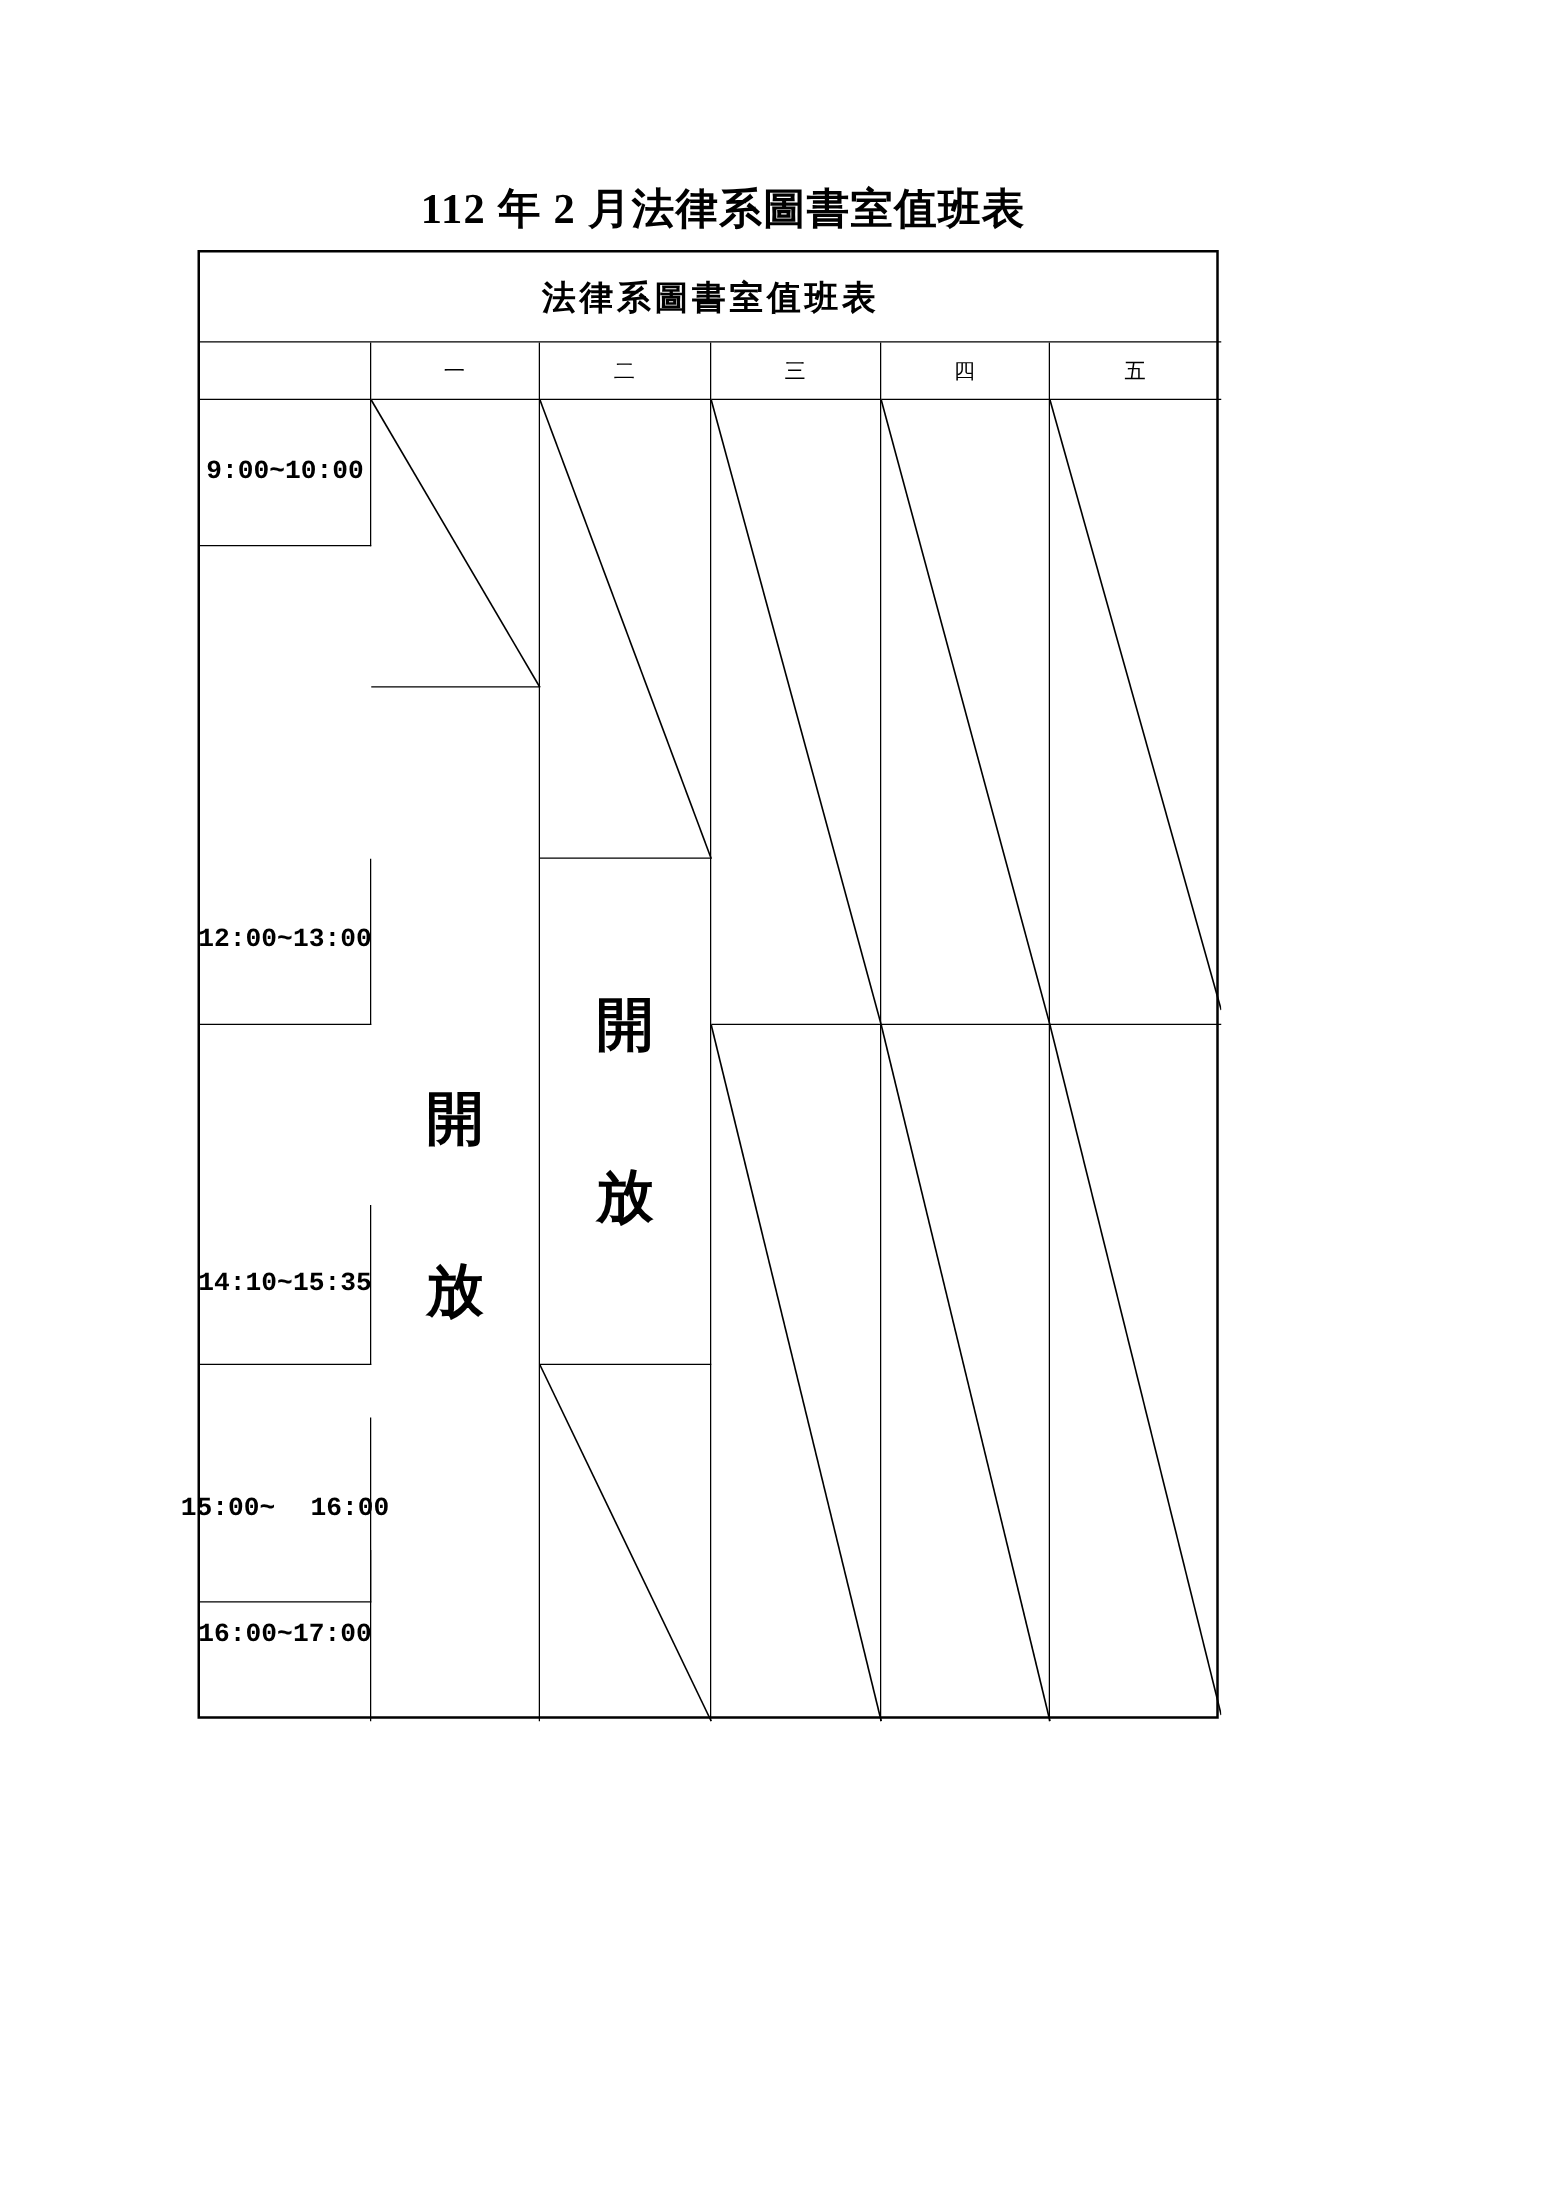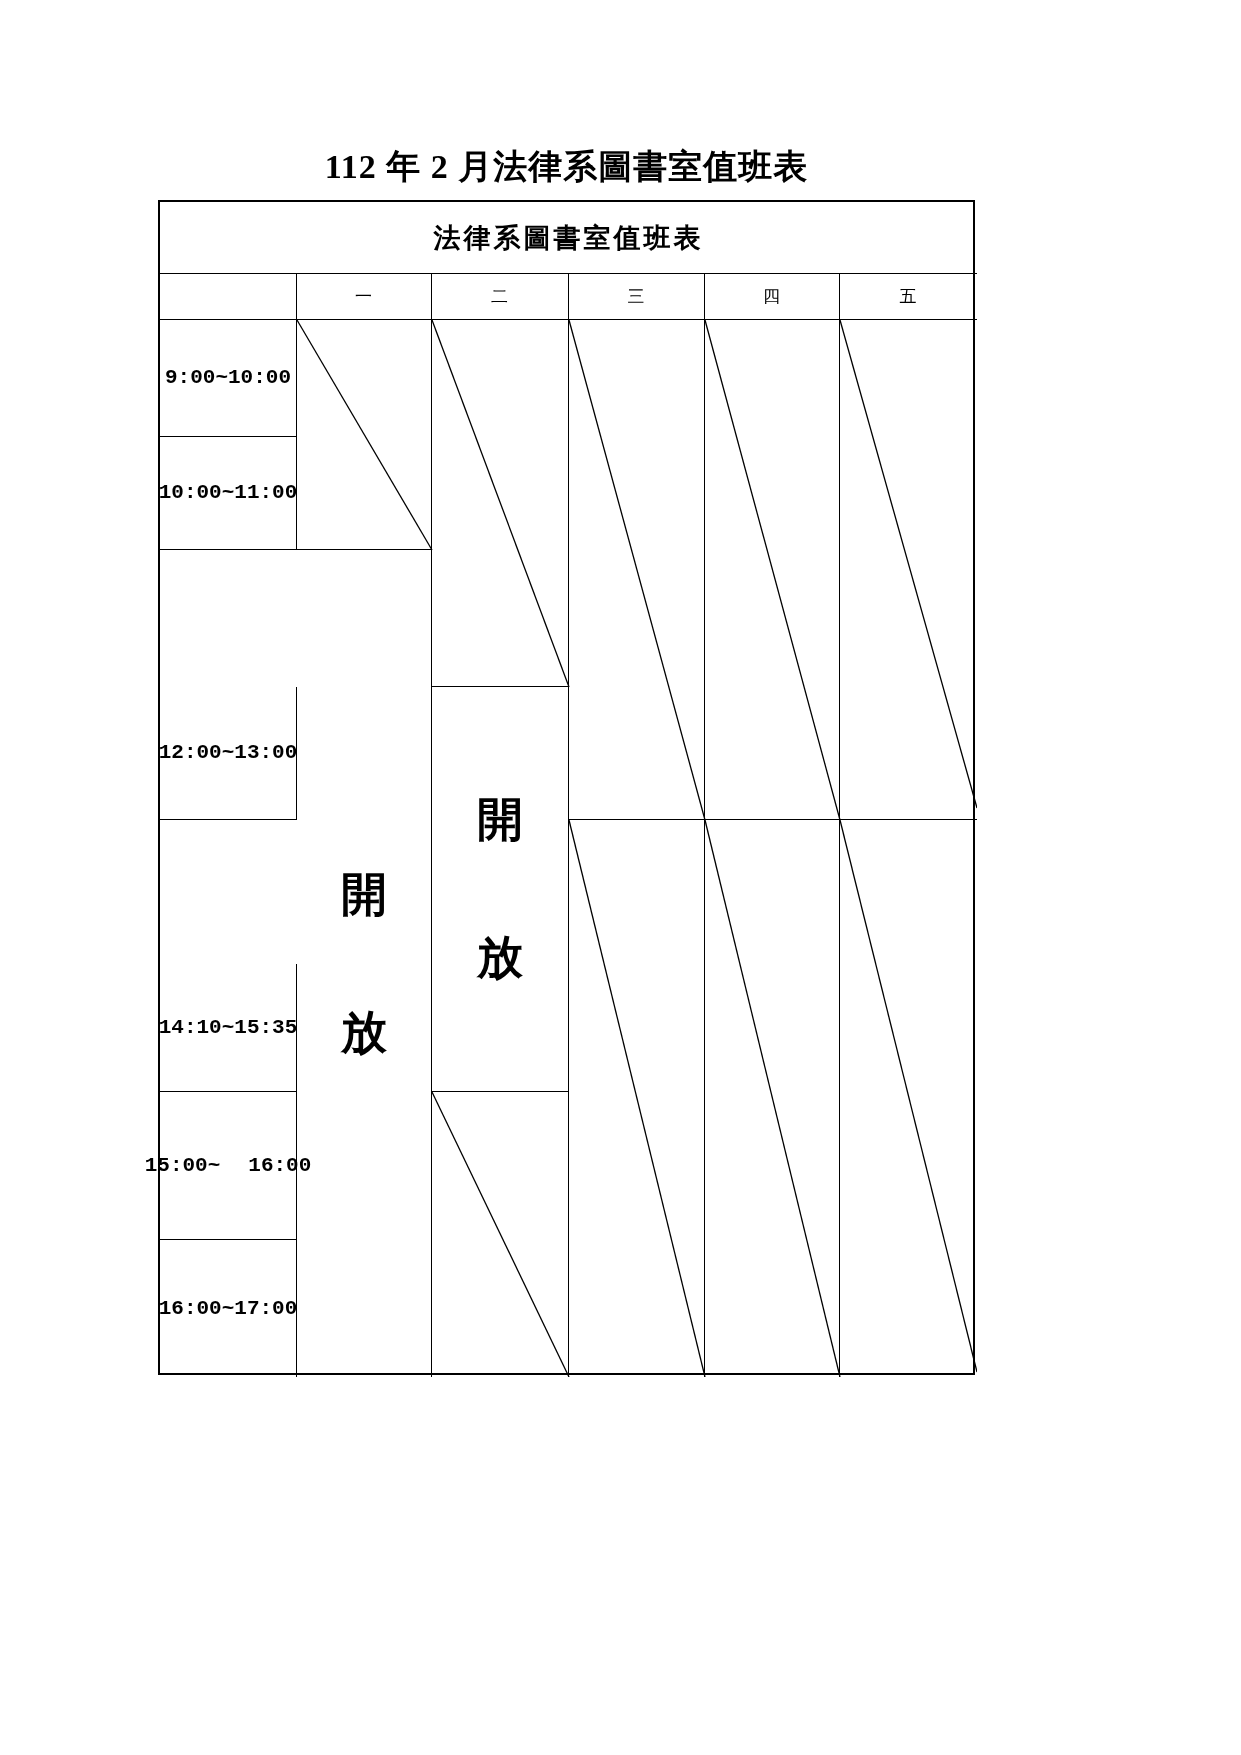--- a/index.html
+++ b/index.html
@@ -11,21 +11,21 @@
     position: relative;
     width: 1241px;
     height: 1755px;
     background: #ffffff;
     font-family: "Liberation Serif", "DejaVu Serif", serif;
     color: #000000;
     overflow: hidden;
   }
   .doc-title {
     position: absolute;
-    left: 158px;
+    left: 170px;
     top: 144px;
     width: 817px;
     margin: 0;
     text-align: center;
     font-size: 34px;
     font-weight: bold;
     letter-spacing: 1px;
     font-family: "Liberation Serif", "DejaVu Serif", serif;
   }
   .sched-table {
@@ -101,33 +101,29 @@
     <div class="cell day-cell br bb" style="left:137px; width:135px;">一</div>
     <div class="cell day-cell br bb" style="left:272px; width:137px;">二</div>
     <div class="cell day-cell br bb" style="left:409px; width:136px;">三</div>
     <div class="cell day-cell br bb" style="left:545px; width:135px;">四</div>
     <div class="cell day-cell bb" style="left:680px; width:137px;">五</div>
 
     <div class="cell time-cell br bb" style="top:118px; height:117px;">
       <span>9:00~</span>
       <span>10:00</span>
     </div>
-    <div class="cell time-cell br bb" style="top:235px; height:113px;">
-      <span>10:00~</span>
-      <span>11:00</span>
-    </div>
     <div class="cell time-cell br bb" style="top:485px; height:133px;">
       <span>12:00~</span>
       <span>13:00</span>
     </div>
     <div class="cell time-cell br bb" style="top:762px; height:128px;">
       <span>14:10~</span>
       <span>15:35</span>
     </div>
-    <div class="cell time-cell br bb" style="top:890px; height:148px;gap:28px;">
+    <div class="cell time-cell br bb" style="top:932px; height:148px;gap:28px;">
       <span>15:00~</span>
       <span>16:00</span>
     </div>
     <div class="cell time-cell br" style="top:1038px; height:137px;">
       <span>16:00~</span>
       <span>17:00</span>
     </div>
 
     <div class="cell br bb" style="left:137px; top:118px; width:135px; height:230px;"></div>
     <div class="cell open-cell br" style="left:137px; top:348px; width:135px; height:827px;">

